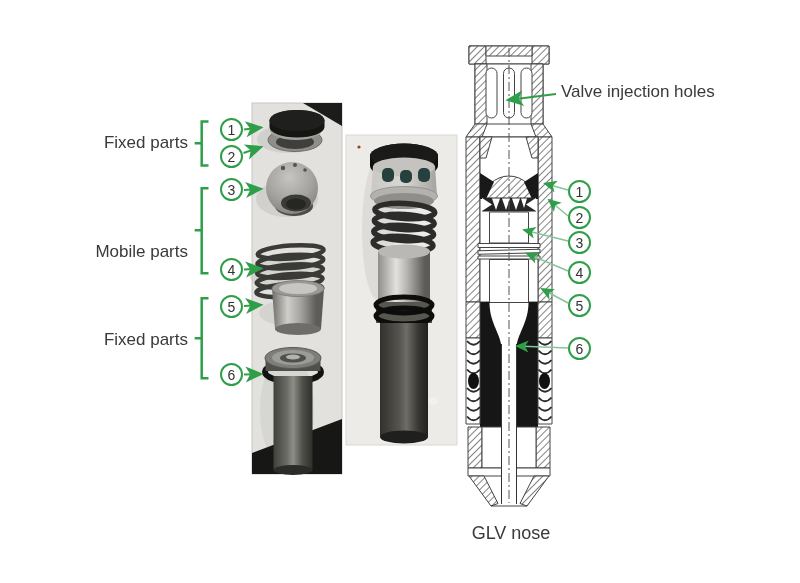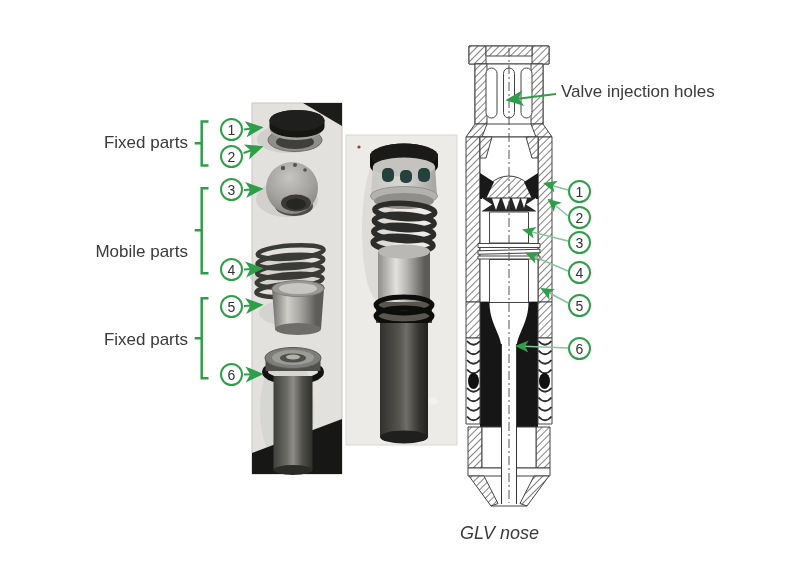--- a/index.html
+++ b/index.html
@@ -4,21 +4,21 @@
 <style>
   html,body{margin:0;padding:0;background:#ffffff;}
   .figure{position:relative;width:800px;height:583px;background:#ffffff;overflow:hidden;
           font-family:"Liberation Sans", sans-serif;}
   .gfx{position:absolute;left:0;top:0;}
   .lbl{position:absolute;color:#3a3a3a;font-size:17px;white-space:nowrap;}
   .lbl.right-align{}
   .badge{position:absolute;width:23px;height:23px;box-sizing:border-box;border:2.5px solid #2f9e49;
          border-radius:50%;background:#ffffff;color:#333333;font-size:14px;line-height:18px;
          display:flex;align-items:center;justify-content:center;z-index:3;}
-  .caption{position:absolute;color:#3a3a3a;font-size:18px;text-align:left;font-style:italic;}
+  .caption{position:absolute;color:#3a3a3a;font-size:18px;text-align:center;}
 </style>
 </head>
 <body>
 
 <div class="figure">
 
   <svg class="gfx" width="800" height="583" viewBox="0 0 800 583">
     <defs>
       <pattern id="h" width="5" height="5" patternUnits="userSpaceOnUse" patternTransform="rotate(45)">
         <rect width="5" height="5" fill="#ffffff"></rect>

